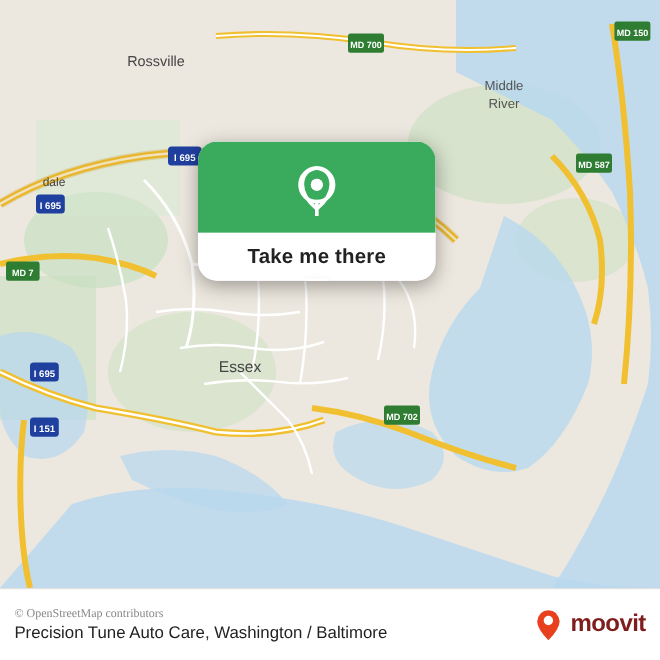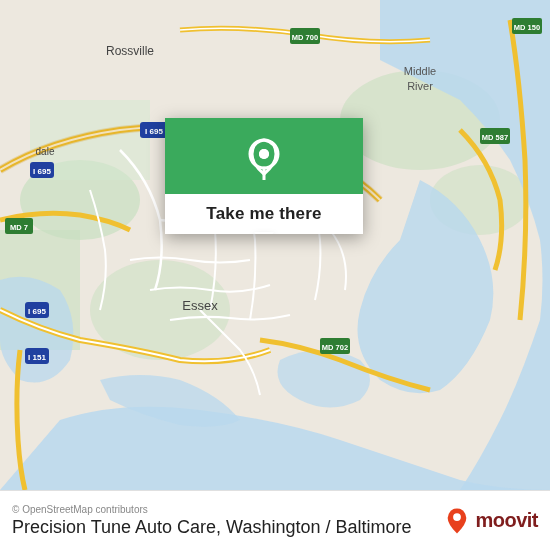--- a/index.html
+++ b/index.html
@@ -28,21 +28,21 @@
       top: 0; left: 0;
     }
 
     
     #popup-card {
       position: absolute;
       top: 118px;
       left: 165px;
       width: 198px;
       background: white;
-      border-radius: 0;
+      border-radius: 16px;
       box-shadow: 0 4px 16px rgba(0,0,0,0.35);
       overflow: hidden;
       display: flex;
       flex-direction: column;
       align-items: center;
     }
 
     #popup-green {
       background: #3aaa5c;
       width: 100%;
@@ -100,24 +100,25 @@
 
     #footer-left {
       display: flex;
       flex-direction: column;
       gap: 2px;
     }
 
     #footer-copyright {
       font-size: 10px;
       color: #888;
+      font-family: Liberation Serif, serif;
     }
 
     #footer-title {
-      font-size: 18px;
+      font-size: 14px;
       color: #222;
       font-weight: 500;
     }
 
     #footer-right {
       display: flex;
       align-items: center;
       gap: 4px;
     }
 

